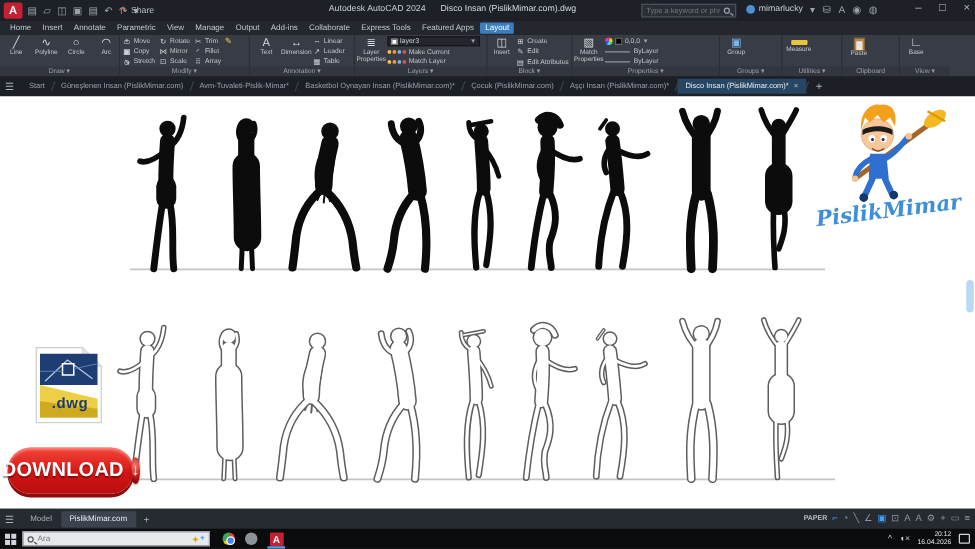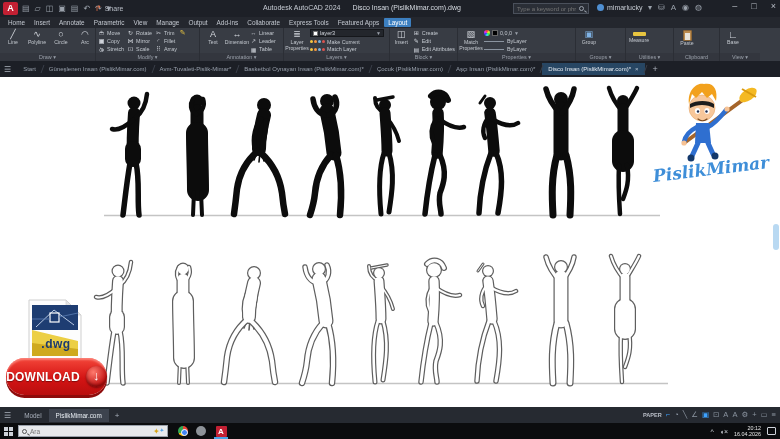--- a/index.html
+++ b/index.html
@@ -84,28 +84,28 @@
   #dwg { position:absolute; left:0; top:0; }
   .scrollthumb { position:absolute; right:1px; top:147px; width:6px; height:26px; background:#b9d9f2; border-radius:3px; }
 
   
   #logo { position:absolute; left:646px; top:4px; width:130px; height:112px; }
   #logo .lg-text { position:absolute; left:2px; top:78px; width:126px; text-align:center;
     font-family:"DejaVu Serif", serif; font-style:italic; font-weight:bold; font-size:17px;
     color:#3e8ed8; transform:rotate(-7deg); letter-spacing:0px; }
 
   
-  #dwgicon { position:absolute; left:28px; top:222px; width:54px; height:62px; }
+  #dwgicon { position:absolute; left:28px; top:200px; width:54px; height:62px; }
   #dwgicon .ext { position:absolute; left:6px; top:38px; width:44px; text-align:center;
     font-size:12px; font-weight:bold; color:#1c3a6e; letter-spacing:0.5px; }
   #download { position:absolute; left:6px; top:281px; width:101px; height:37px; border-radius:19px;
     background:linear-gradient(180deg,#f4473a 0%,#d41414 55%,#b90e0e 100%);
     box-shadow:0 3px 0 #8e0b0b, inset 0 2px 2px rgba(255,160,150,.65);
     display:flex; align-items:center; justify-content:center; gap:6px; }
-  #download .dl-lb { color:#fff; font-weight:bold; font-size:12px; letter-spacing:0.2px;
+  #download .dl-lb { color:#fff; font-weight:bold; font-size:16px; letter-spacing:0.2px;
     text-shadow:0 1px 1px rgba(0,0,0,.4); }
   #download .dl-badge { width:21px; height:21px; border-radius:50%;
     background:radial-gradient(circle at 35% 30%, #ff7b6e, #c01010 70%);
     box-shadow:inset 0 -2px 3px rgba(0,0,0,.35), 0 1px 2px rgba(0,0,0,.4);
     color:#fff; font-size:13px; font-weight:bold; text-align:center; line-height:20px; }
 
   
   #statusbar { position:absolute; left:0; top:407px; width:780px; height:16px; background:#262a31;
     display:flex; align-items:center; padding:0 4px; }
   .stab { font-size:6.4px; color:#a8afba; padding:3px 7px; }

